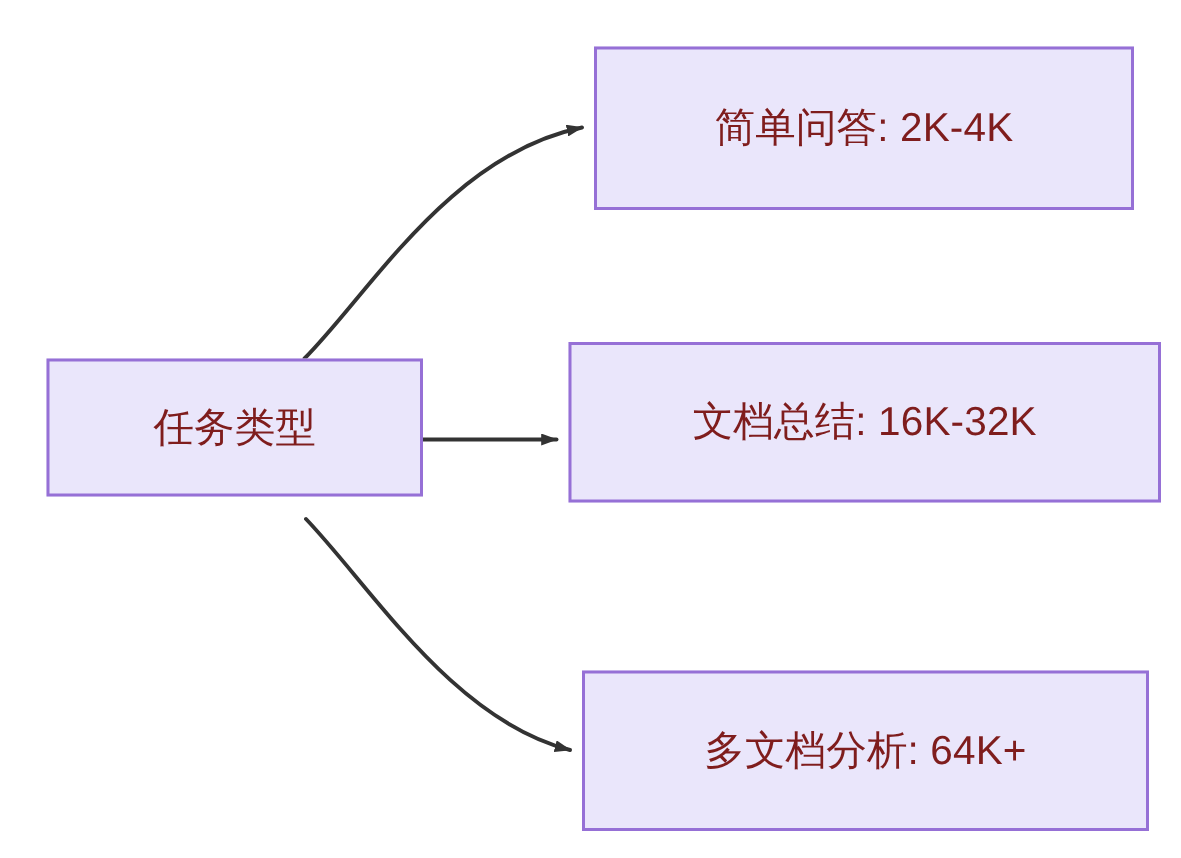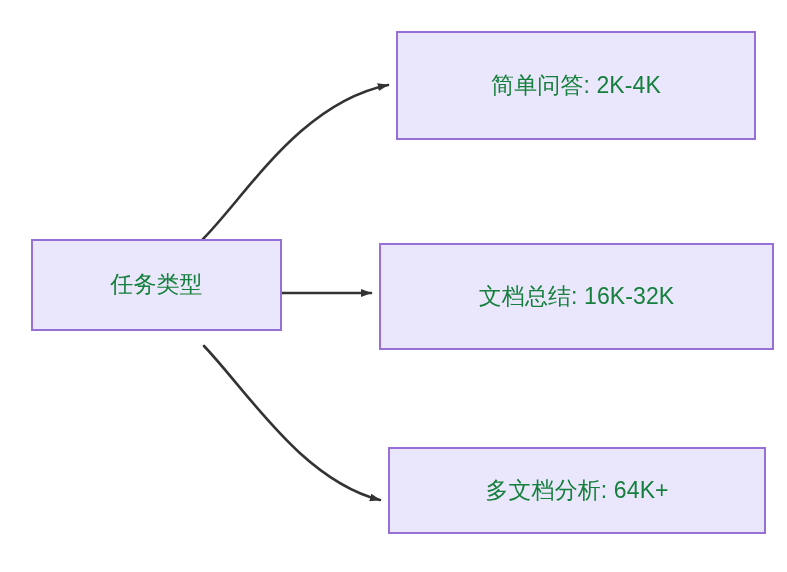--- a/index.html
+++ b/index.html
@@ -30,32 +30,32 @@
     position: absolute;
     box-sizing: border-box;
     background: #eae6fb;
     border: 2px solid #9670d6;
     display: flex;
     align-items: center;
     justify-content: center;
     z-index: 2;
   }
   .node-label {
-    color: #15803d;
-    font-size: 23px;
+    color: #7f1d1d;
+    font-size: 27px;
     line-height: 1.2;
     letter-spacing: 0.1px;
     white-space: nowrap;
     text-align: center;
   }
   
   #node-root    { left: 31px;  top: 239px; width: 251px; height: 92px; }
   #node-simple  { left: 396px; top: 31px;  width: 360px; height: 109px; }
-  #node-summary { left: 379px; top: 243px; width: 395px; height: 107px; }
-  #node-multi   { left: 388px; top: 447px; width: 378px; height: 87px; }
+  #node-summary { left: 379px; top: 228px; width: 395px; height: 107px; }
+  #node-multi   { left: 388px; top: 447px; width: 378px; height: 107px; }
 </style>
 </head>
 <body>
 
 <div id="diagram-root">
 
   <svg id="edge-layer" viewBox="0 0 787 572" width="787" height="572" xmlns="http://www.w3.org/2000/svg">
     <defs>
       <marker id="arrowhead" markerWidth="11" markerHeight="8" refX="10.2" refY="4" orient="auto" markerUnits="userSpaceOnUse">
         <path d="M0,0 L11,4 L0,8 Z" fill="#333333"></path>

